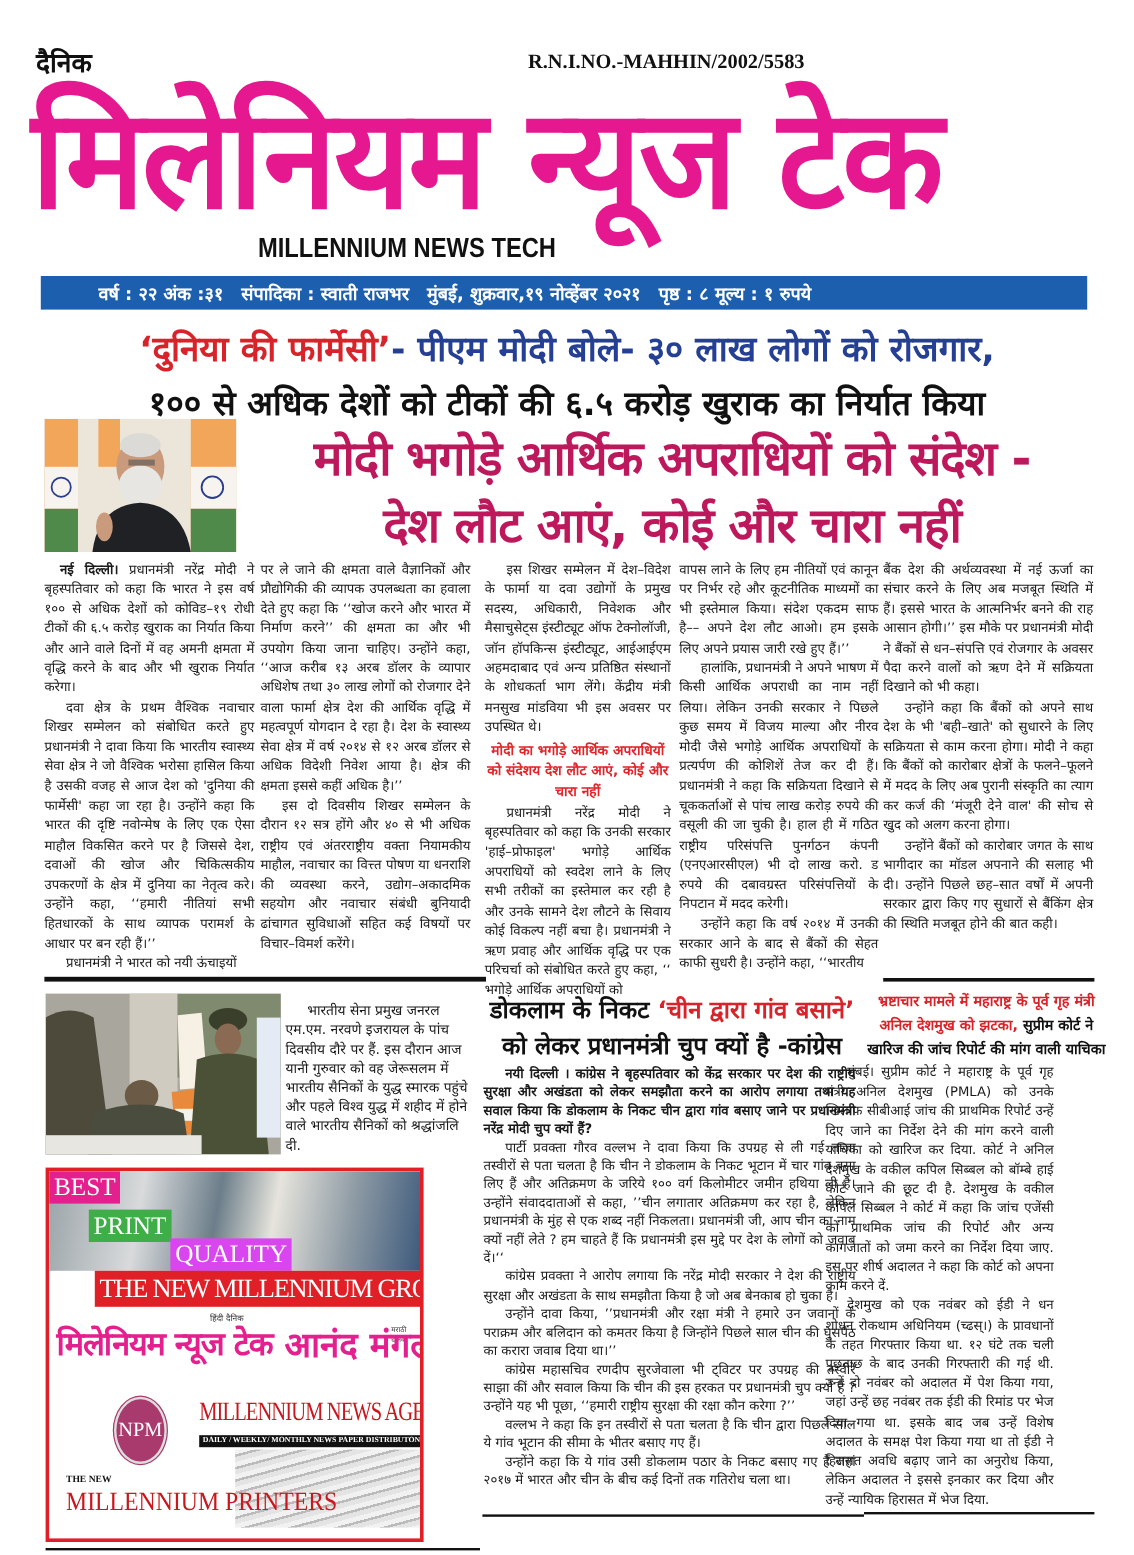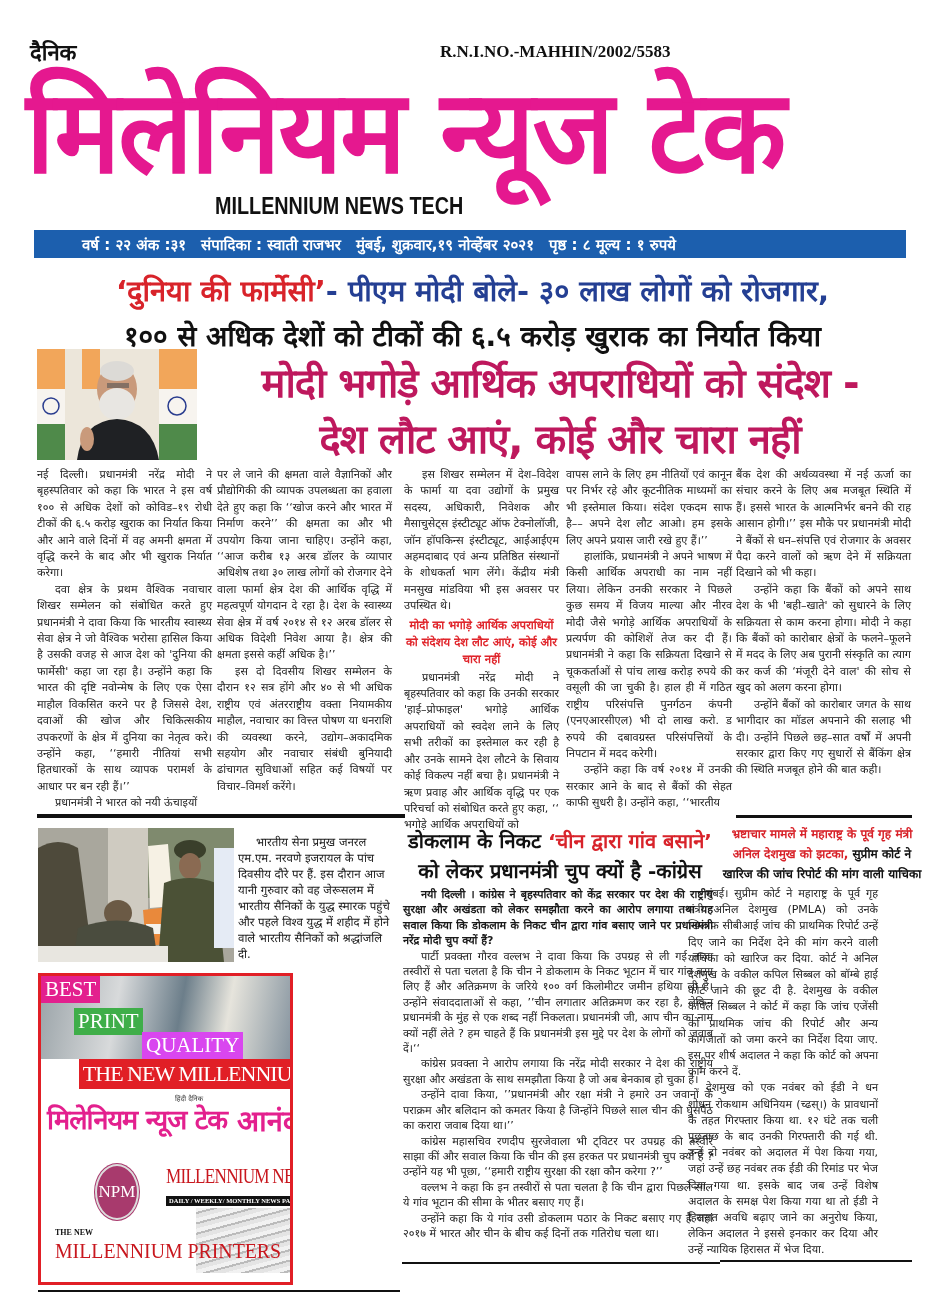--- a/index.html
+++ b/index.html
@@ -24,21 +24,21 @@
 
   
   .col { position: absolute; font-size: 11px; line-height: 16.4px; text-align: justify; color: #1a1a1a; }
   .col p { text-indent: 18px; }
   .col p.noindent { text-indent: 0; }
   .c1 { left: 37px; top: 467px; width: 175px; }
   .c2 { left: 217px; top: 467px; width: 175px; }
   .c3 { left: 404px; top: 467px; width: 155px; }
   .c4 { left: 566px; top: 467px; width: 166px; }
   .c5 { left: 736px; top: 467px; width: 175px; }
-  .dateline { font-weight: normal; }
+  .dateline { font-weight: bold; margin-left: 13px; }
   .subhead-red { color: #e0252b; font-weight: bold; text-align: center; text-indent: 0 !important; font-size: 11.5px; line-height: 17px; margin: 2px 0; }
 
   .rule-thick { position: absolute; height: 4px; background: #111; }
 
   
   .army-photo { position: absolute; left: 38px; top: 828px; width: 196px; height: 134px; overflow: hidden; background: #b9b6ad; }
   .army-caption { position: absolute; left: 238px; top: 834px; width: 160px; font-size: 11.5px; line-height: 16px; color: #1a1a1a; }
   .army-caption p { text-indent: 18px; }
 
   
@@ -48,21 +48,21 @@
   .congress-body p { text-indent: 18px; }
   .congress-body .lede { font-weight: bold; }
 
   
   .deshmukh-head { position: absolute; left: 722px; top: 824px; width: 200px; font-size: 12px; line-height: 20px; font-weight: bold; text-align: center; }
   .deshmukh-head .red { color: #d8232a; }
   .deshmukh-body { position: absolute; left: 688px; top: 886px; width: 190px; font-size: 11px; line-height: 16.2px; text-align: justify; color: #1a1a1a; }
   .deshmukh-body p { text-indent: 18px; }
 
   
-  .ad { position: absolute; left: 38px; top: 973px; width: 255px; height: 312px; border: 3px solid #e11f26; background: #fff; overflow: hidden; }
+  .ad { position: absolute; left: 38px; top: 973px; width: 315px; height: 312px; border: 3px solid #e11f26; background: #fff; overflow: hidden; }
   .ad-photo { position: absolute; left: 0; top: 0; width: 309px; height: 83px; background: linear-gradient(100deg, #9aa3a8 0%, #d8dadb 25%, #6c7e8a 45%, #e6e4dc 60%, #8d9aa4 80%, #3d5a7c 100%); }
   .ad-tag { position: absolute; font-family: "Liberation Serif", serif; color: #fff; font-size: 21px; padding: 0 4px; line-height: 27px; }
   .tag-best { left: 0; top: 0; background: #e3208e; }
   .tag-print { left: 33px; top: 32px; background: #3fae49; }
   .tag-quality { left: 101px; top: 56px; background: #d946ef; }
   .ad-band { position: absolute; left: 0; top: 83px; width: 309px; height: 30px; background: #e11f26; color: #fff; font-family: "Liberation Serif", serif; font-size: 22px; line-height: 30px; text-align: center; transform-origin: center; letter-spacing: -1px; margin-left: 38px; }
   .ad-small { position: absolute; font-size: 7px; color: #333; }
   .ad-hindi-small { left: 98px; top: 118px; padding-left: 36px; }
   .ad-marathi-small { left: 285px; top: 128px; font-size: 6px; }
   .ad-logo1 { position: absolute; left: 6px; top: 124px; font-size: 27px; font-weight: bold; color: #e3208e; letter-spacing: -1px; white-space: nowrap; }

